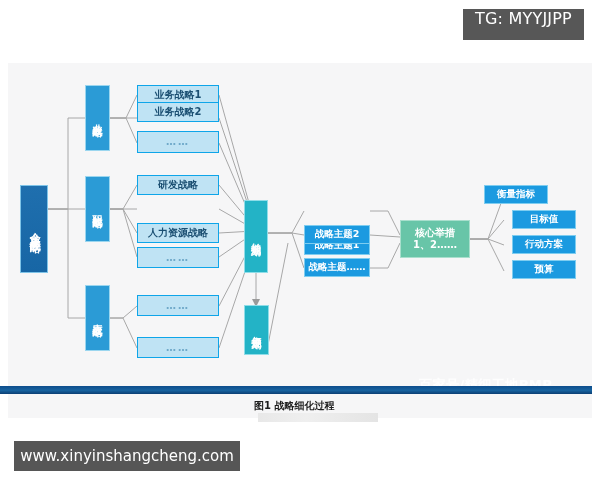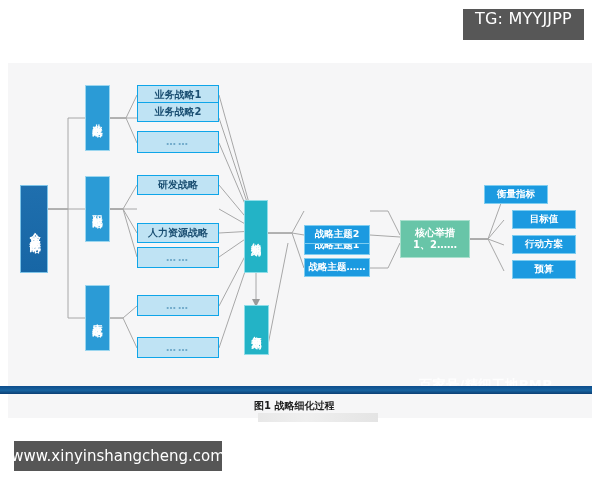--- a/index.html
+++ b/index.html
@@ -30,21 +30,21 @@
     display: flex;
     align-items: flex-start;
     justify-content: center;
   }
 
   
   .url-tag {
     position: absolute;
     left: 14px;
     top: 441px;
-    width: 208px;
+    width: 226px;
     height: 30px;
     background: #565656;
     color: #ffffff;
     font-size: 15px;
     display: flex;
     align-items: center;
     justify-content: center;
   }
 
   

